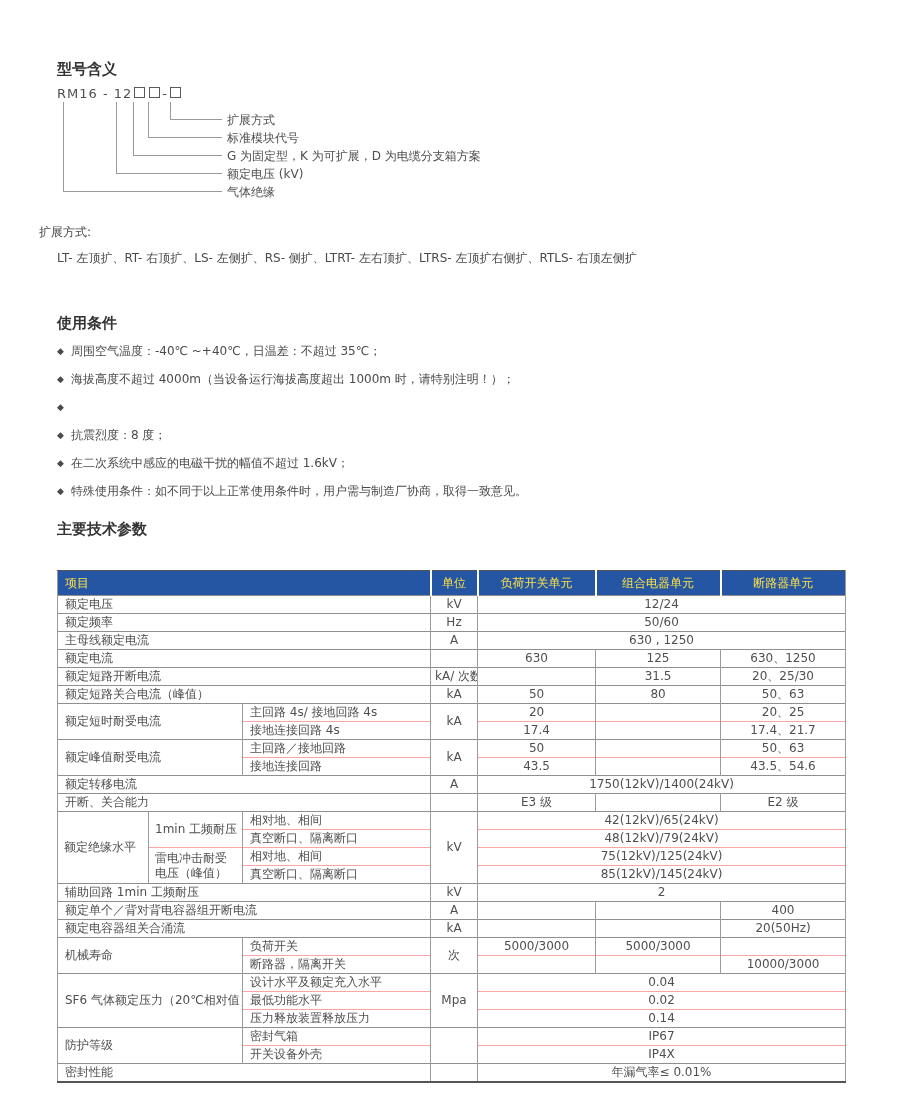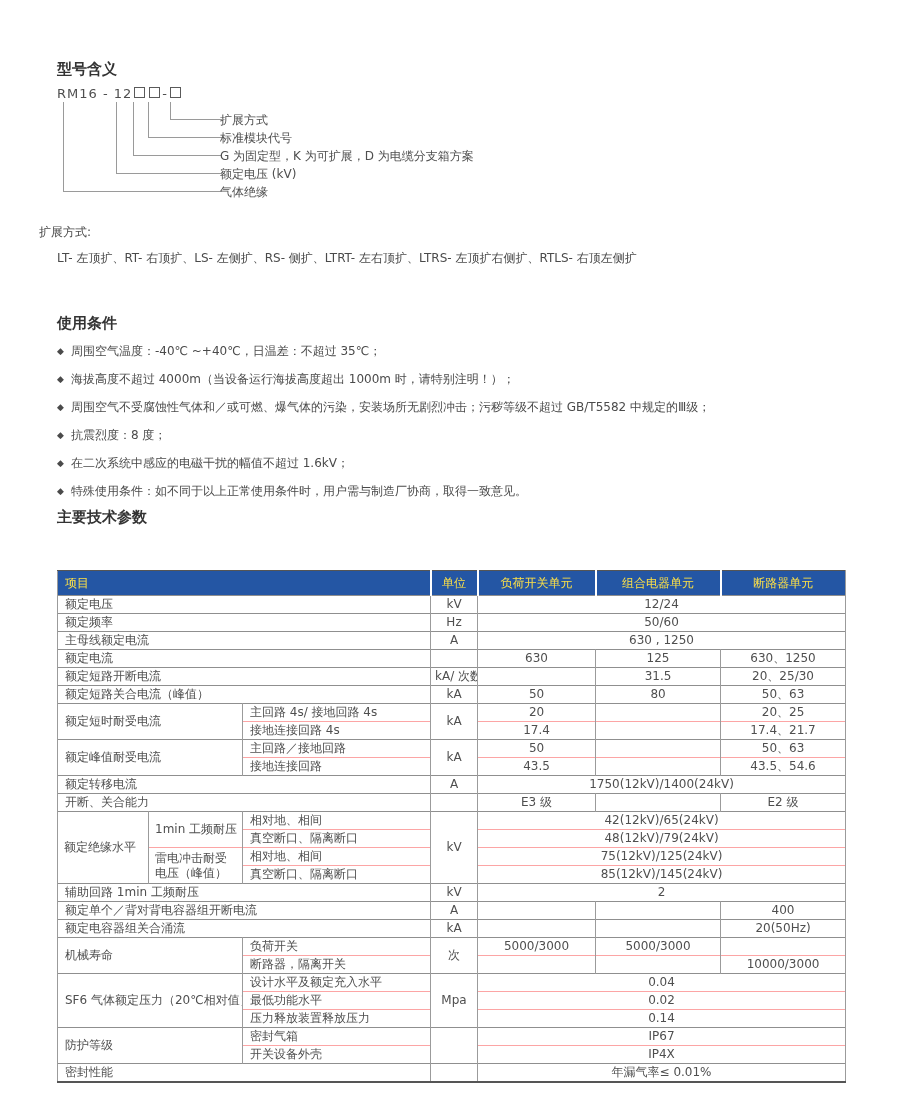--- a/index.html
+++ b/index.html
@@ -4,21 +4,21 @@
 <style>
   html,body{margin:0;padding:0;background:#fff;}
   #page{position:relative;width:900px;height:1104px;background:#ffffff;
         font-family:"DejaVu Sans","Liberation Sans",sans-serif;color:#4a4a4a;overflow:hidden;}
   .heading{position:absolute;left:57px;font-size:15px;font-weight:700;color:#333;}
   
   #model-code{position:absolute;left:57px;top:86px;font-size:13px;color:#4f4f4f;letter-spacing:1px;white-space:nowrap;}
   .mbox{display:inline-block;width:9px;height:9px;border:1px solid #5a5a5a;margin:0 2px;position:relative;top:0px;}
   .vline{position:absolute;width:1px;background:#9a9a9a;}
   .hline{position:absolute;height:1px;background:#9a9a9a;}
-  .mlabel{position:absolute;left:220px;font-size:12px;color:#4f4f4f;white-space:nowrap;}
+  .mlabel{position:absolute;left:227px;font-size:12px;color:#4f4f4f;white-space:nowrap;}
   
   #expansion-title{position:absolute;left:39px;top:224px;font-size:12px;}
   #expansion-list{position:absolute;left:57px;top:250px;font-size:12px;white-space:nowrap;}
   
   #conditions-list{position:absolute;left:57px;top:344px;width:800px;}
   .cond-item{display:flex;align-items:flex-start;margin-bottom:13px;font-size:12px;line-height:15px;}
   .cond-icon{font-size:9px;line-height:15px;margin-right:7px;color:#4a4a4a;}
   
   #params-table{position:absolute;left:57px;top:570px;border-collapse:collapse;table-layout:fixed;
       width:788px;font-size:12px;color:#4f4f4f;
@@ -77,37 +77,36 @@
       <div class="cond-item">
         <span class="cond-icon">◆</span>
         <span>周围空气温度：-40℃ ~+40℃，日温差：不超过 35℃；</span>
       </div>
       <div class="cond-item">
         <span class="cond-icon">◆</span>
         <span>海拔高度不超过 4000m（当设备运行海拔高度超出 1000m 时，请特别注明！）；</span>
       </div>
       <div class="cond-item">
         <span class="cond-icon">◆</span>
-        <span>周围空气不受腐蚀性气体和／或可燃、爆气体的污染，安装场所无剧烈冲击；污秽等级不超过 GB/T5582 中规定的Ⅲ级；</span>
       </div>
       <div class="cond-item">
         <span class="cond-icon">◆</span>
         <span>抗震烈度：8 度；</span>
       </div>
       <div class="cond-item">
         <span class="cond-icon">◆</span>
         <span>在二次系统中感应的电磁干扰的幅值不超过 1.6kV；</span>
       </div>
       <div class="cond-item">
         <span class="cond-icon">◆</span>
         <span>特殊使用条件：如不同于以上正常使用条件时，用户需与制造厂协商，取得一致意见。</span>
       </div>
     </div>
 
-  <div class="heading" style="top:508px;">主要技术参数</div>
+  <div class="heading" style="top:520px;">主要技术参数</div>
   <table id="params-table">
       <colgroup>
         <col style="width: 91px;">
         <col style="width: 94px;">
         <col style="width: 188px;">
         <col style="width: 47px;">
         <col style="width: 118px;">
         <col style="width: 125px;">
         <col style="width: 125px;">
       </colgroup>

